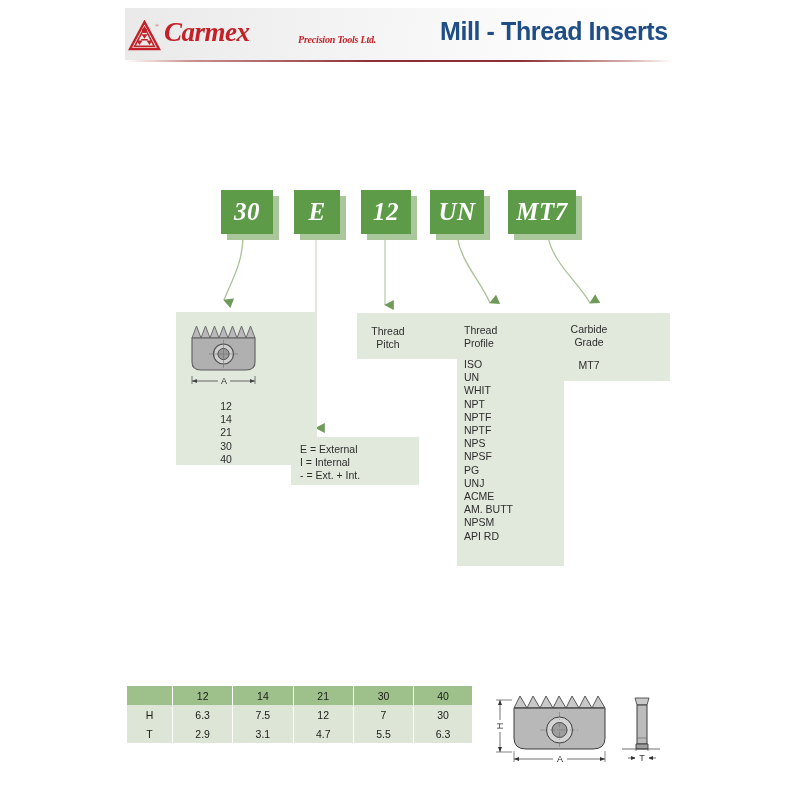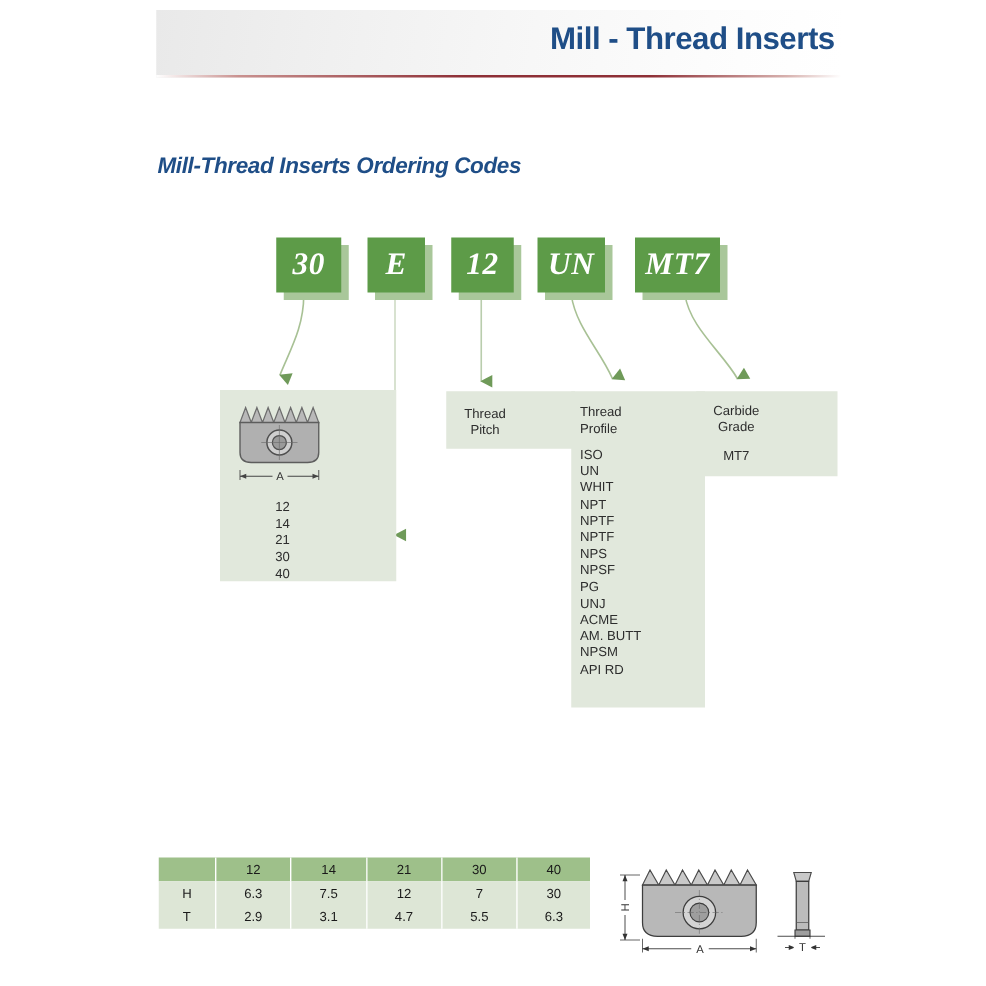--- a/index.html
+++ b/index.html
@@ -70,24 +70,37 @@
   .dimtext{font-size:9px;fill:#333;font-family:"Liberation Sans", sans-serif;}
 </style>
 </head>
 <body>
 
 <div class="page">
 
   <div class="header"></div>
   <div class="header-rule"></div>
 
+  <div class="logo">
+    <svg class="logo-mark" viewBox="0 0 33 32">
+      <path d="M16.5 2 L31 29 L2 29 Z" fill="none" stroke="#c32127" stroke-width="2.4"></path>
+      <path d="M16.5 7.5 L26.2 26.2 L6.8 26.2 Z" fill="none" stroke="#c32127" stroke-width="1.6"></path>
+      <circle cx="16.5" cy="10.5" r="2.6" fill="#c32127"></circle>
+      <path d="M13.4 14.2 h6.2 l-3.1 4.6 Z" fill="#c32127"></path>
+      <path d="M8.5 20.5 h6.0 l-3.0 4.4 Z" fill="#c32127"></path>
+      <path d="M18.5 20.5 h6.0 l-3.0 4.4 Z" fill="#c32127"></path>
+      <path d="M13.2 19.0 h6.6 v1.5 h-6.6 Z" fill="#c32127"></path>
+      <text x="27" y="7" font-size="5" fill="#c32127" font-family="Liberation Serif, serif">®</text>
+    </svg>
+    <div class="logo-name">Carmex</div>
+    <div class="logo-sub">Precision Tools Ltd.</div>
+  </div>
 
   <div class="header-title">Mill - Thread Inserts</div>
 
-  <div class="title2">Mill-Thread Inserts Ordering Codes</div>
 
   <svg class="arrows" viewBox="0 0 789 789">
     <defs>
       <marker id="ah" markerWidth="9" markerHeight="9" refX="4.5" refY="7.4" orient="auto">
         <path d="M0.6,0.6 L8.4,0.6 L4.5,8 Z" fill="#6f9a59"></path>
       </marker>
     </defs>
 
     <path d="M243,236 C243,262 232,280 224,300" fill="none" stroke="#a8c195" stroke-width="1.3" marker-end="url(#ah)"></path>
 
@@ -157,20 +170,27 @@
     </svg>
     <div class="listcenter" style="position:absolute;left:0;top:88px;width:100px;">
       <div class="pline">12</div>
       <div class="pline">14</div>
       <div class="pline">21</div>
       <div class="pline">30</div>
       <div class="pline">40</div>
     </div>
   </div>
 
+  <div class="panel" style="left:291px;top:437px;width:87px;height:48px;">
+    <div class="listleft" style="position:absolute;left:9px;top:6px;width:78px;">
+      <div class="pline">E = External</div>
+      <div class="pline">I  = Internal</div>
+      <div class="pline">-  = Ext. + Int.</div>
+    </div>
+  </div>
 
   <div class="panel" style="left:357px;top:313px;width:62px;height:46px;">
     <div class="listcenter" style="position:absolute;left:0;top:12px;width:62px;">
       <div class="ptitle">Thread</div>
       <div class="ptitle">Pitch</div>
     </div>
   </div>
 
   <div class="panel" style="left:457px;top:313px;width:66px;height:253px;">
     <div class="listleft" style="position:absolute;left:7px;top:11px;width:59px;">

